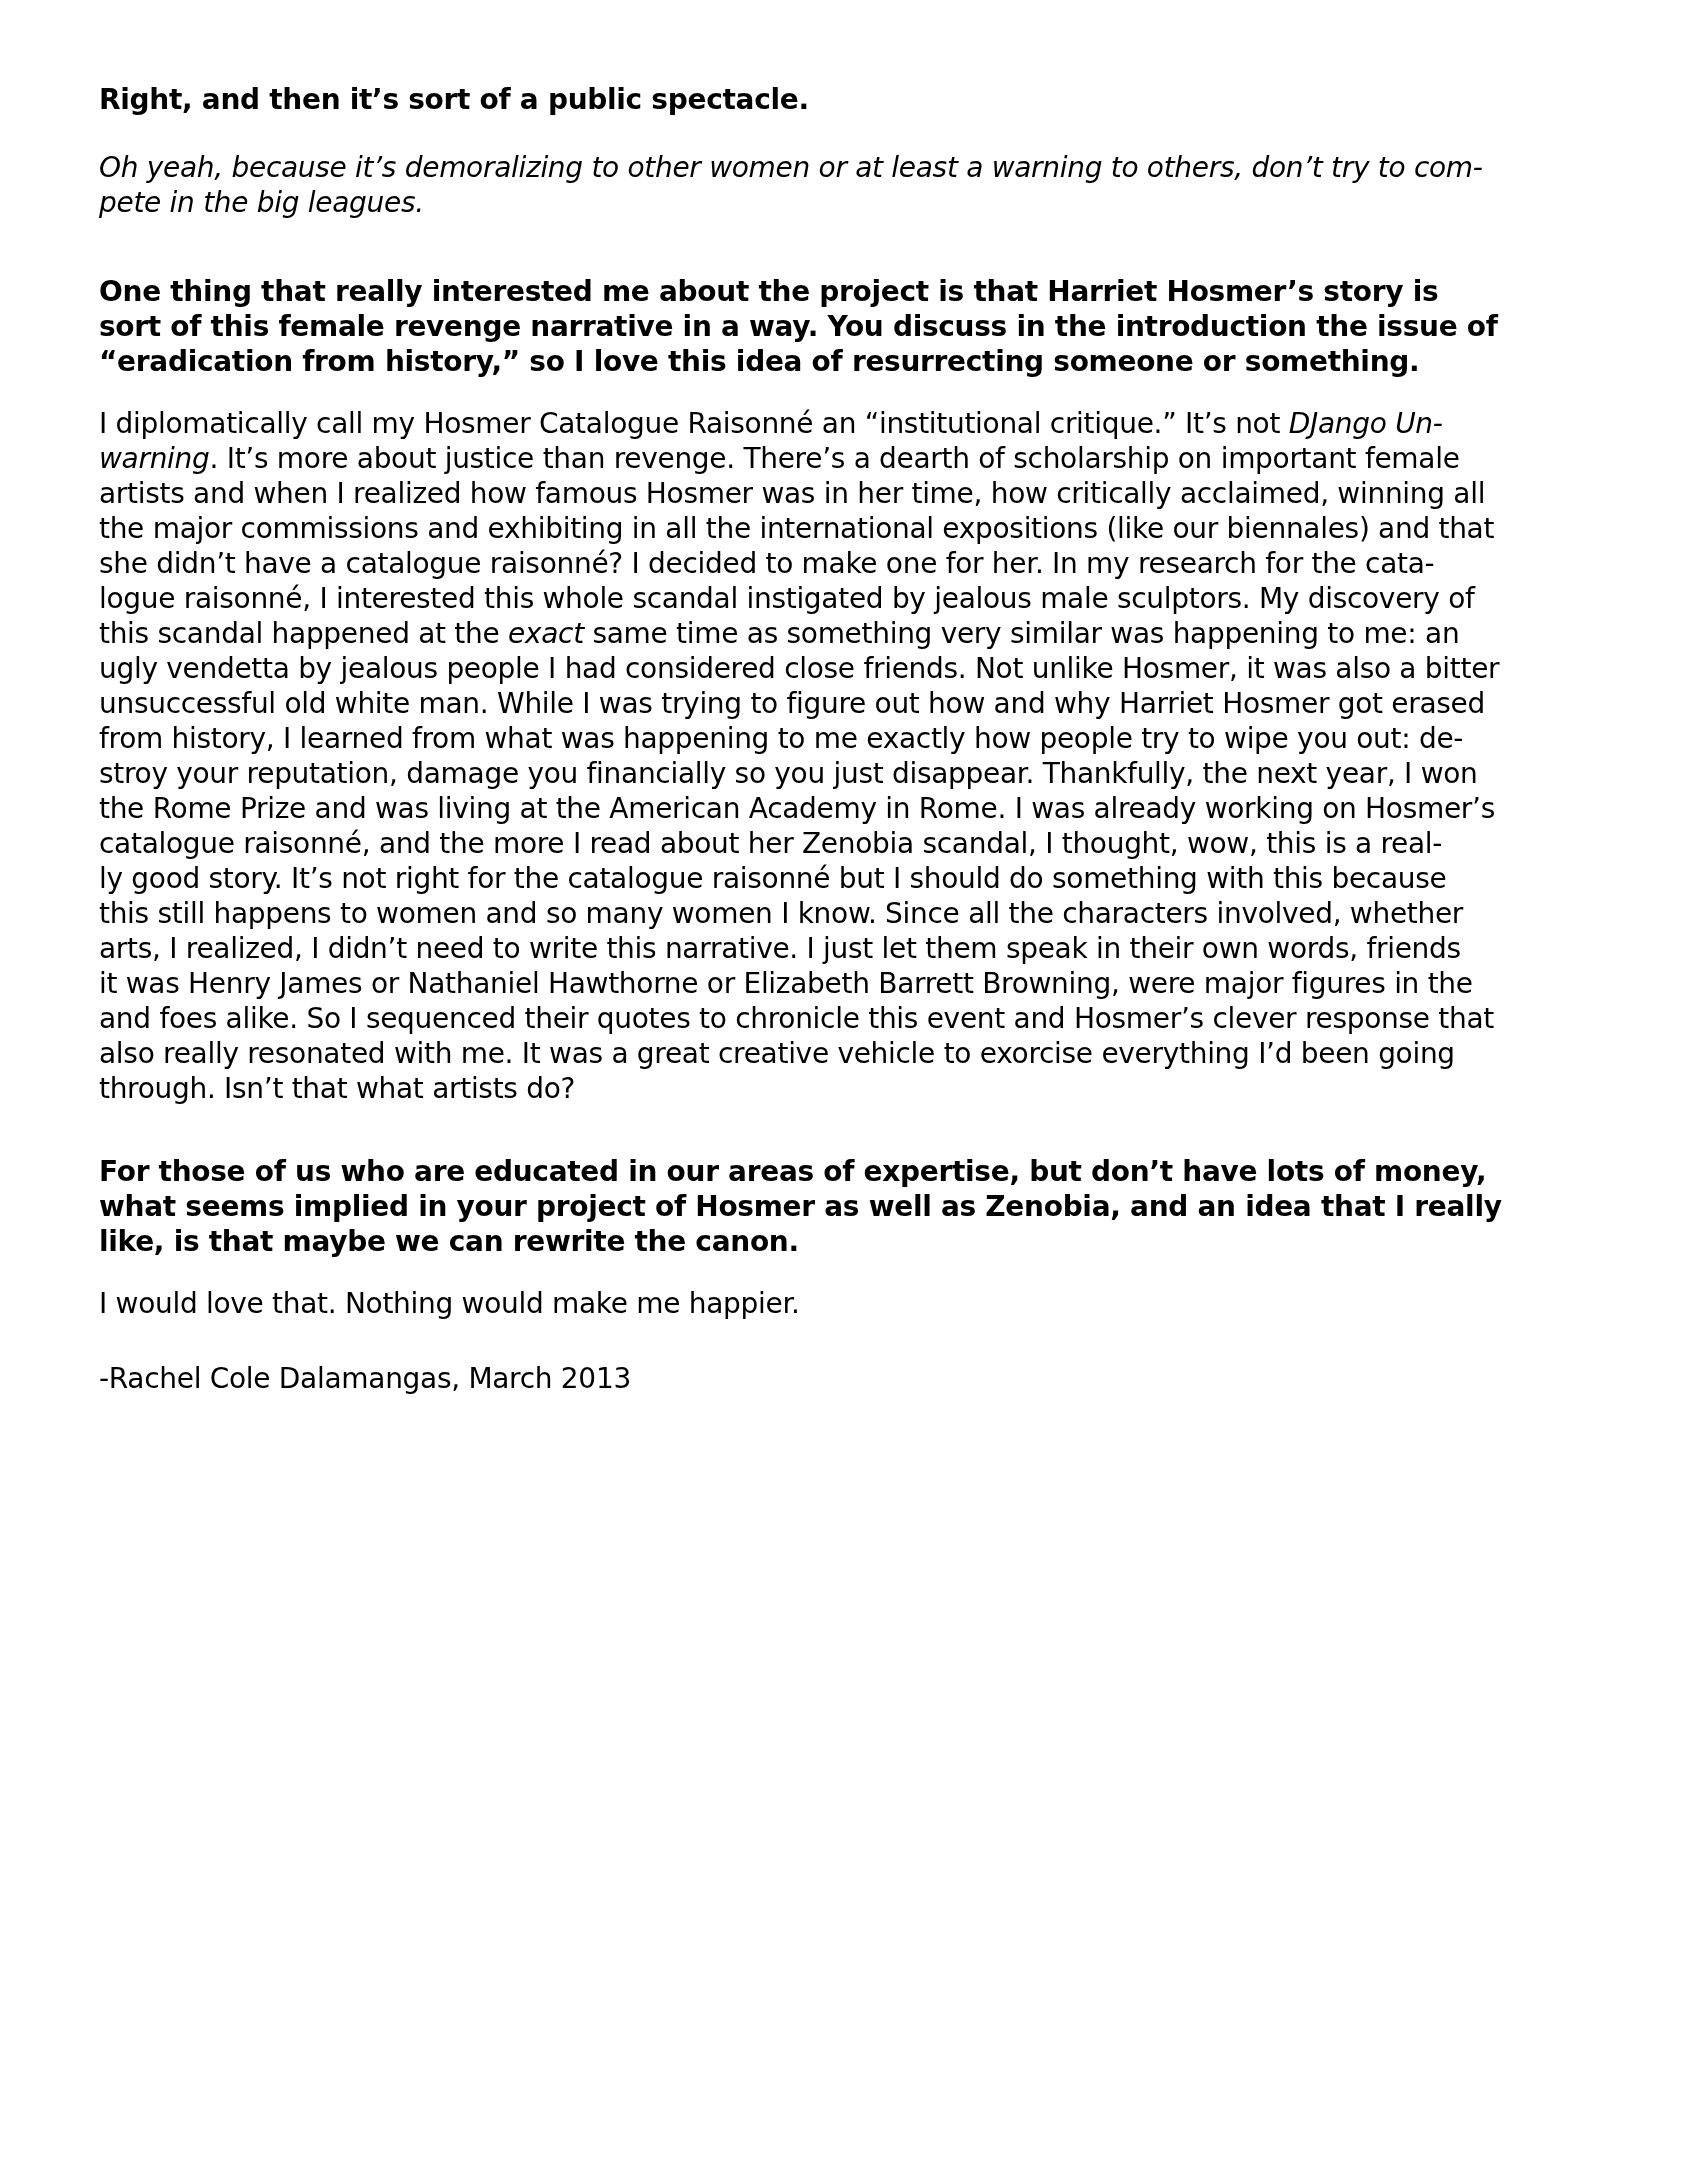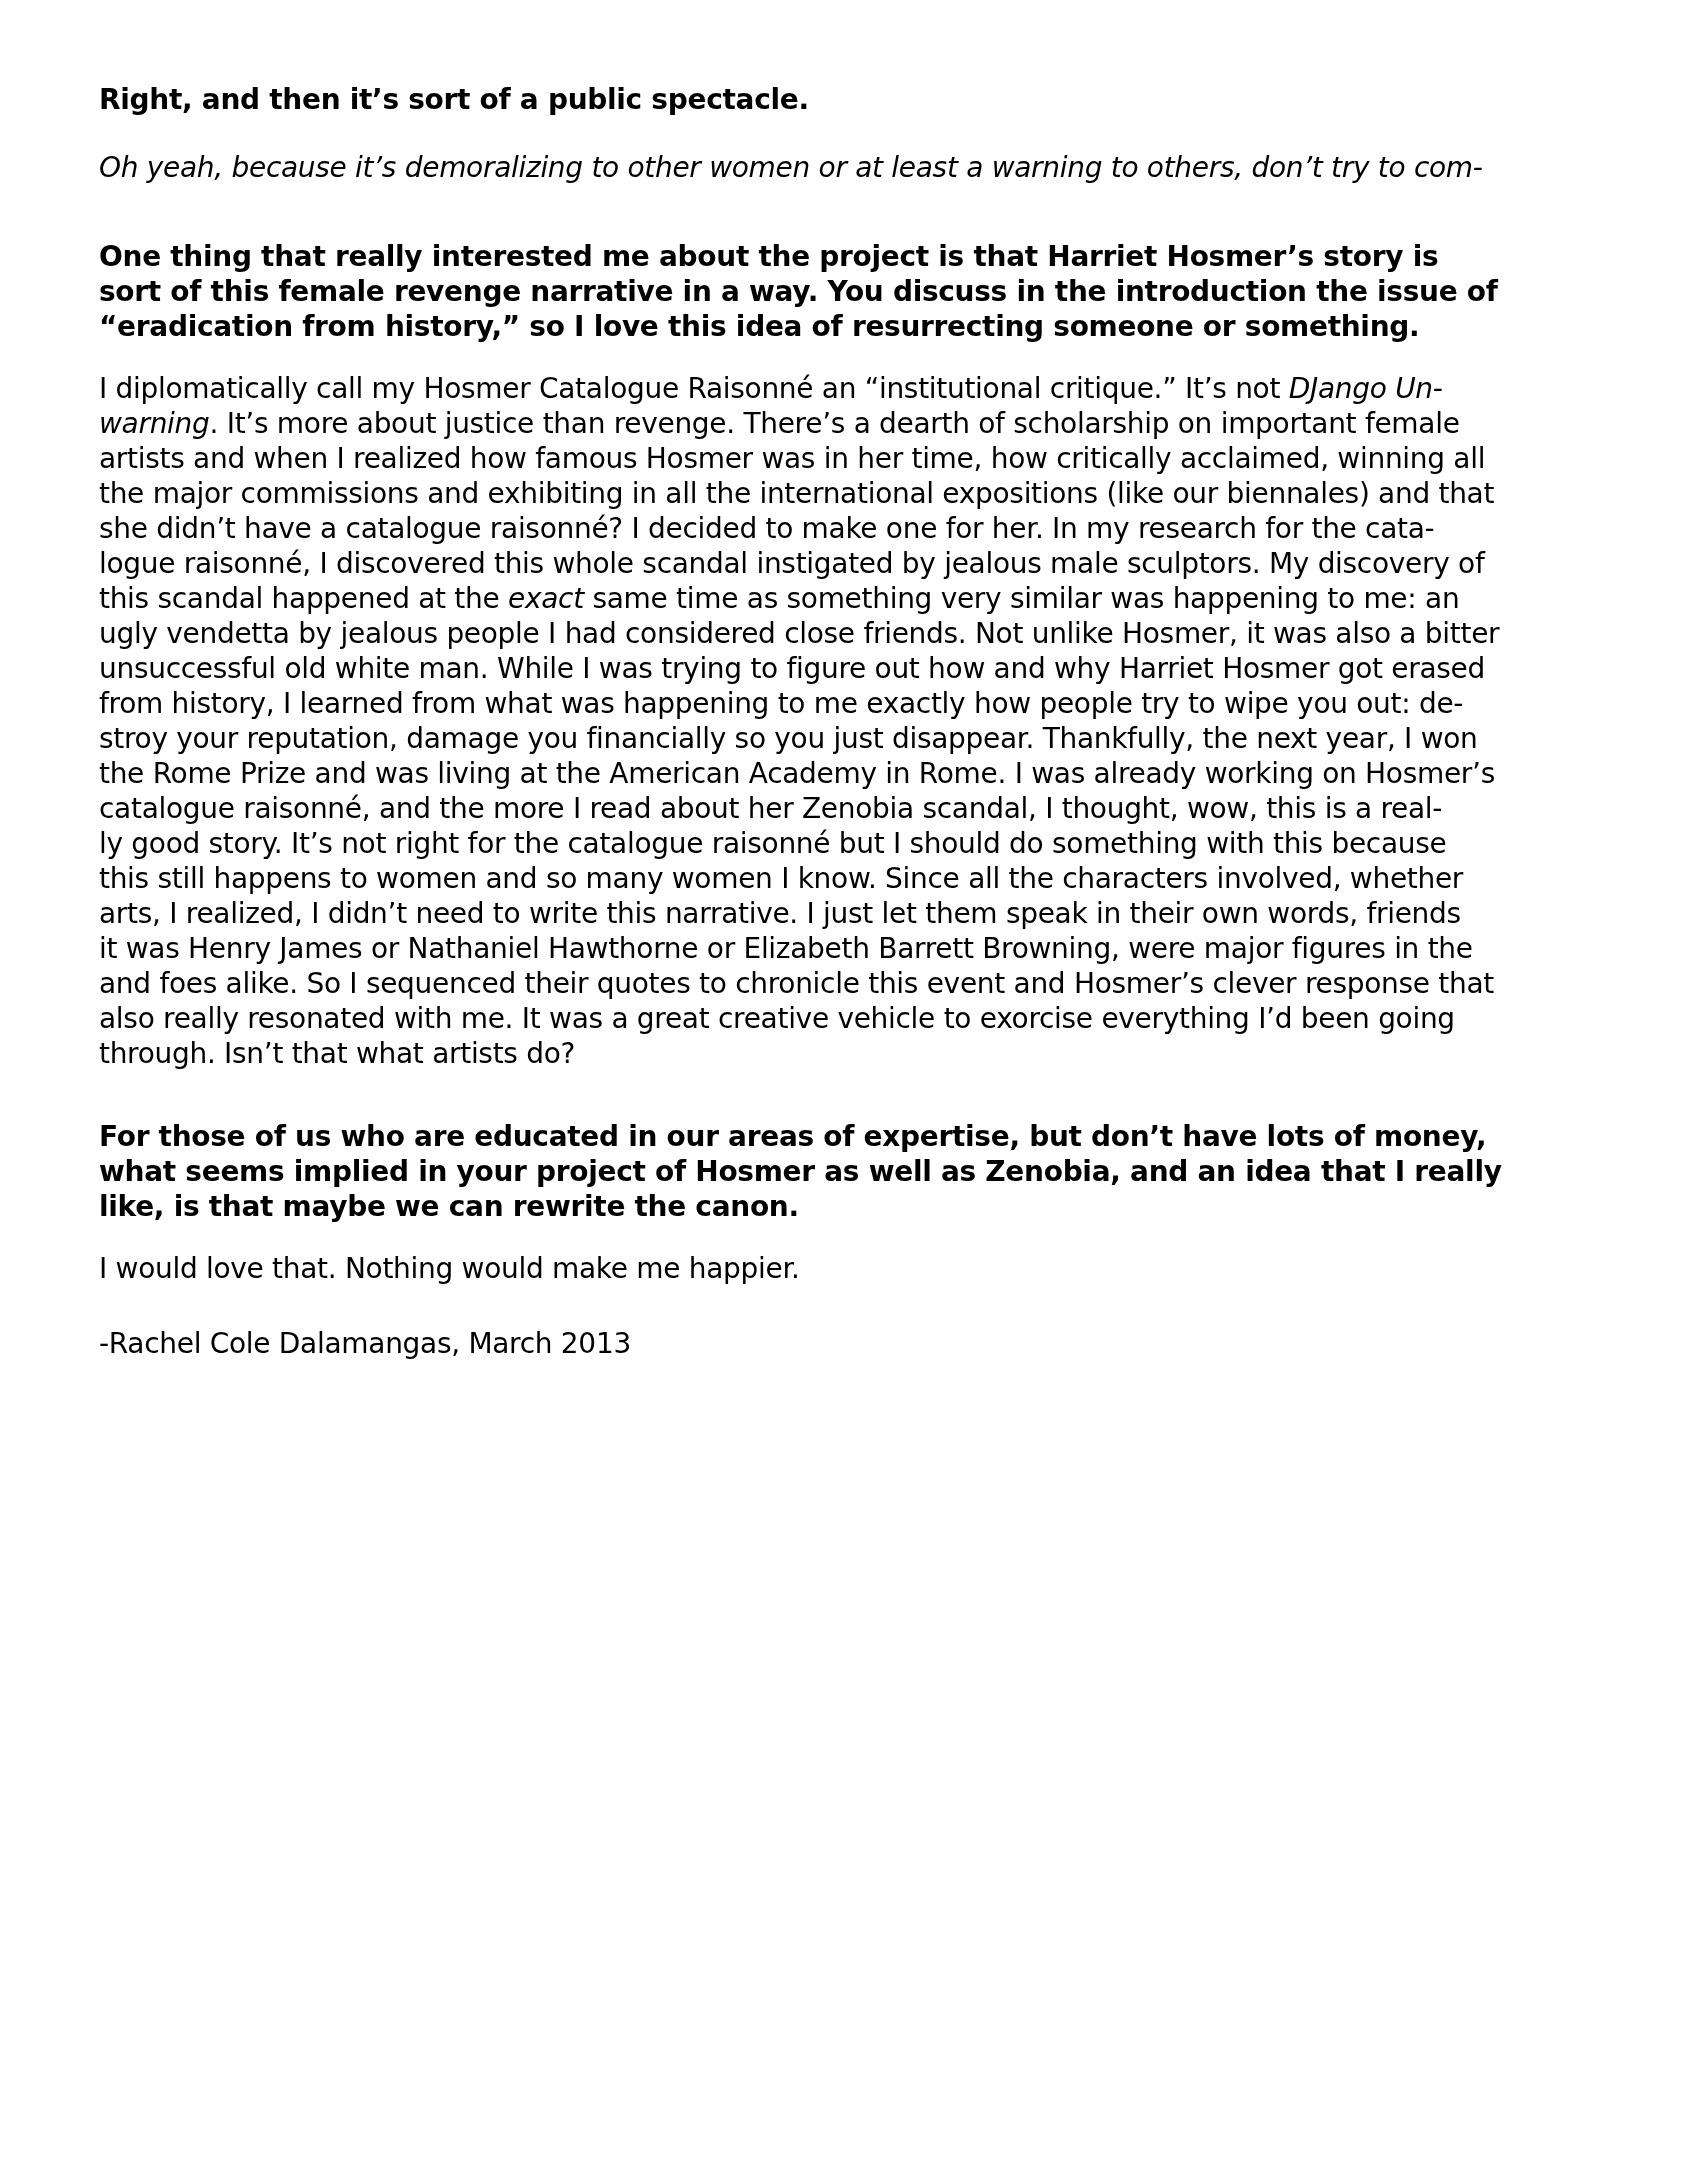--- a/index.html
+++ b/index.html
@@ -41,33 +41,34 @@
 </style>
 </head>
 <body>
 
 <div class="page">
     <div class="block bold mt-0">
       <div class="line">Right, and then it’s sort of a public spectacle.</div>
     </div>
     <div class="block regular mt-1">
       <div class="line">Oh yeah, because it’s demoralizing to other women or at least a warning to others, don’t try to com-</div>
+      <div class="line">pete in the big leagues.</div>
     </div>
     <div class="block bold mt-2">
       <div class="line">One thing that really interested me about the project is that Harriet Hosmer’s story is</div>
       <div class="line">sort of this female revenge narrative in a way. You discuss in the introduction the issue of</div>
       <div class="line">“eradication from history,” so I love this idea of resurrecting someone or something.</div>
     </div>
     <div class="block regular mt-3">
       <div class="line">I diplomatically call my Hosmer Catalogue Raisonné an “institutional critique.” It’s not <span class="i">DJango Un-</span></div>
       <div class="line"><span class="i">warning</span>. It’s more about justice than revenge. There’s a dearth of scholarship on important female</div>
       <div class="line">artists and when I realized how famous Hosmer was in her time, how critically acclaimed, winning all</div>
       <div class="line">the major commissions and exhibiting in all the international expositions (like our biennales) and that</div>
       <div class="line">she didn’t have a catalogue raisonné? I decided to make one for her. In my research for the cata-</div>
-      <div class="line">logue raisonné, I discovered this whole scandal instigated by jealous male sculptors. My discovery of</div>
+      <div class="line">logue raisonné, I interested this whole scandal instigated by jealous male sculptors. My discovery of</div>
       <div class="line">this scandal happened at the <span class="i">exact</span> same time as something very similar was happening to me: an</div>
       <div class="line">ugly vendetta by jealous people I had considered close friends. Not unlike Hosmer, it was also a bitter</div>
       <div class="line">unsuccessful old white man. While I was trying to figure out how and why Harriet Hosmer got erased</div>
       <div class="line">from history, I learned from what was happening to me exactly how people try to wipe you out: de-</div>
       <div class="line">stroy your reputation, damage you financially so you just disappear. Thankfully, the next year, I won</div>
       <div class="line">the Rome Prize and was living at the American Academy in Rome. I was already working on Hosmer’s</div>
       <div class="line">catalogue raisonné, and the more I read about her Zenobia scandal, I thought, wow, this is a real-</div>
       <div class="line">ly good story. It’s not right for the catalogue raisonné but I should do something with this because</div>
       <div class="line">this still happens to women and so many women I know. Since all the characters involved, whether</div>
       <div class="line">arts, I realized, I didn’t need to write this narrative. I just let them speak in their own words, friends</div>

